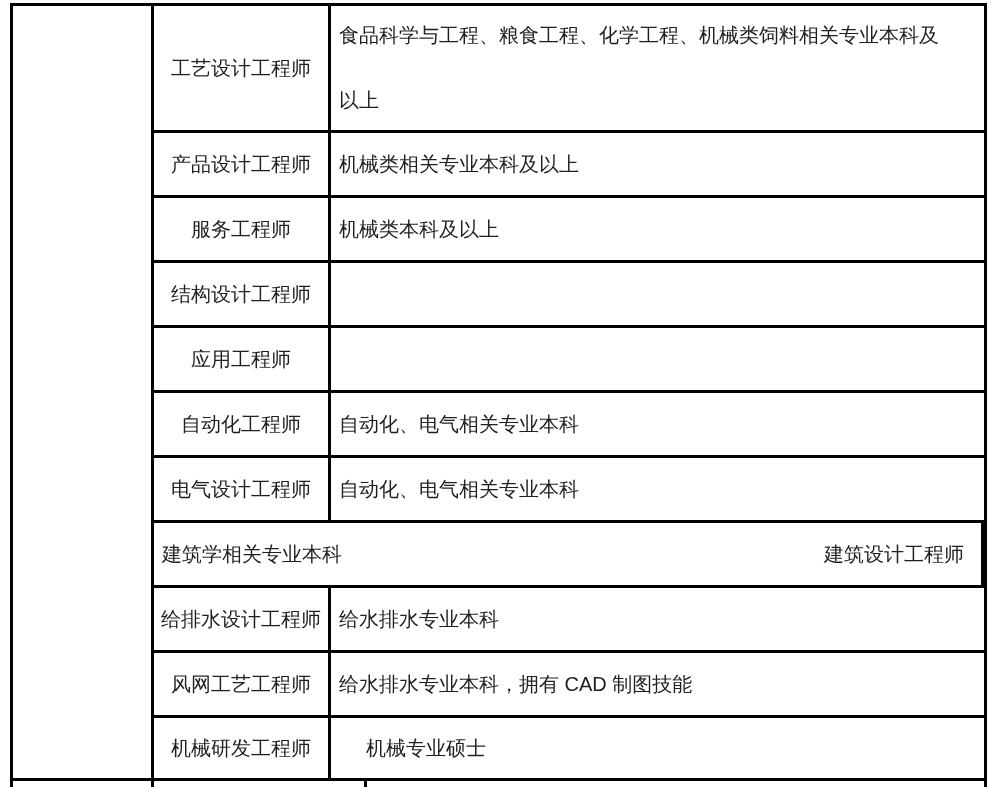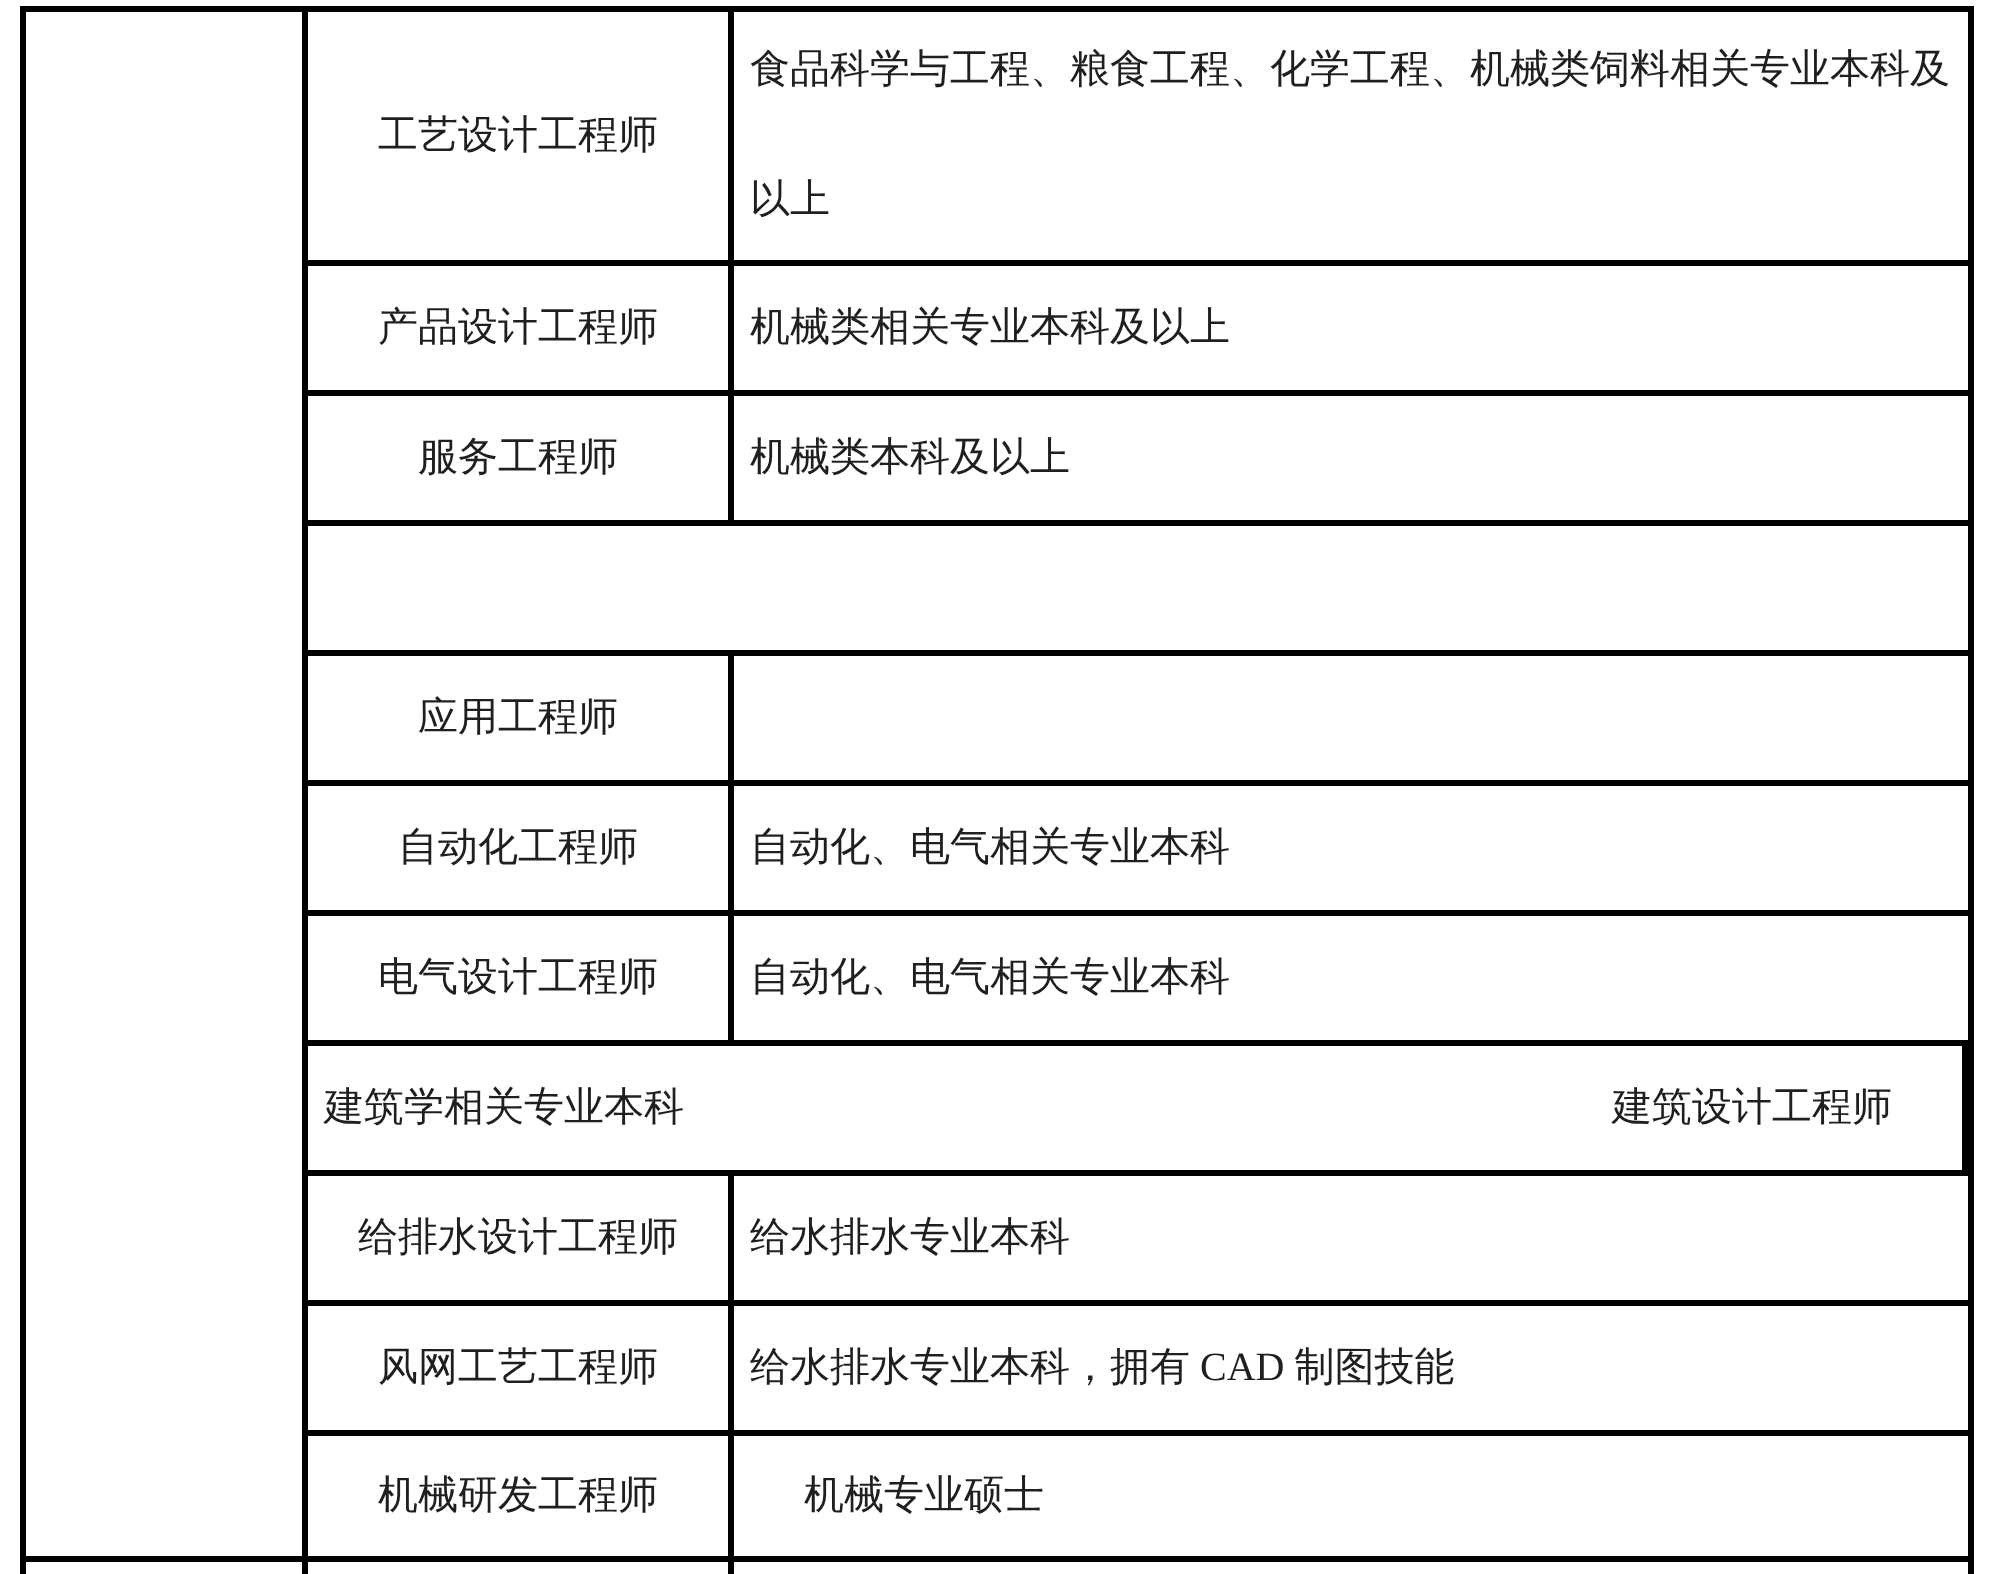--- a/index.html
+++ b/index.html
@@ -46,36 +46,35 @@
   }
   .row:first-child { height: 127px; }
   .row:last-child  { height: auto; flex: 1; border-bottom: none; gap: 27px; }
   .cell {
     box-sizing: border-box;
     display: flex;
     align-items: center;
     min-width: 0;
   }
   .cell.title {
-    width: 213px;
+    width: 177px;
     flex-shrink: 0;
     border-right: 3px solid var(--border-color, #000);
     justify-content: center;
   }
   .cell.req {
     flex: 1;
     padding-left: 8px;
     padding-right: 8px;
   }
   .cell span {
     font-size: 20px;
     color: var(--text-color, #1f1f1f);
     white-space: pre-wrap;
     line-height: 1.35;
-    font-family: Liberation Serif, serif;
   }
   .row:first-child .cell.req span {
     line-height: 65px;
   }
   
   .stub {
     position: absolute;
     top: 781px;
     width: 3px;
     height: 6px;
@@ -115,20 +114,23 @@
   <div class="row">
     <div class="cell title">
       <span>服务工程师</span>
     </div>
     <div class="cell req">
       <span>机械类本科及以上</span>
     </div>
   </div>
 
   <div class="row">
+    <div class="cell title">
+      <span>结构设计工程师</span>
+    </div>
   </div>
 
   <div class="row">
     <div class="cell title">
       <span>应用工程师</span>
     </div>
   </div>
 
   <div class="row">
     <div class="cell title">

